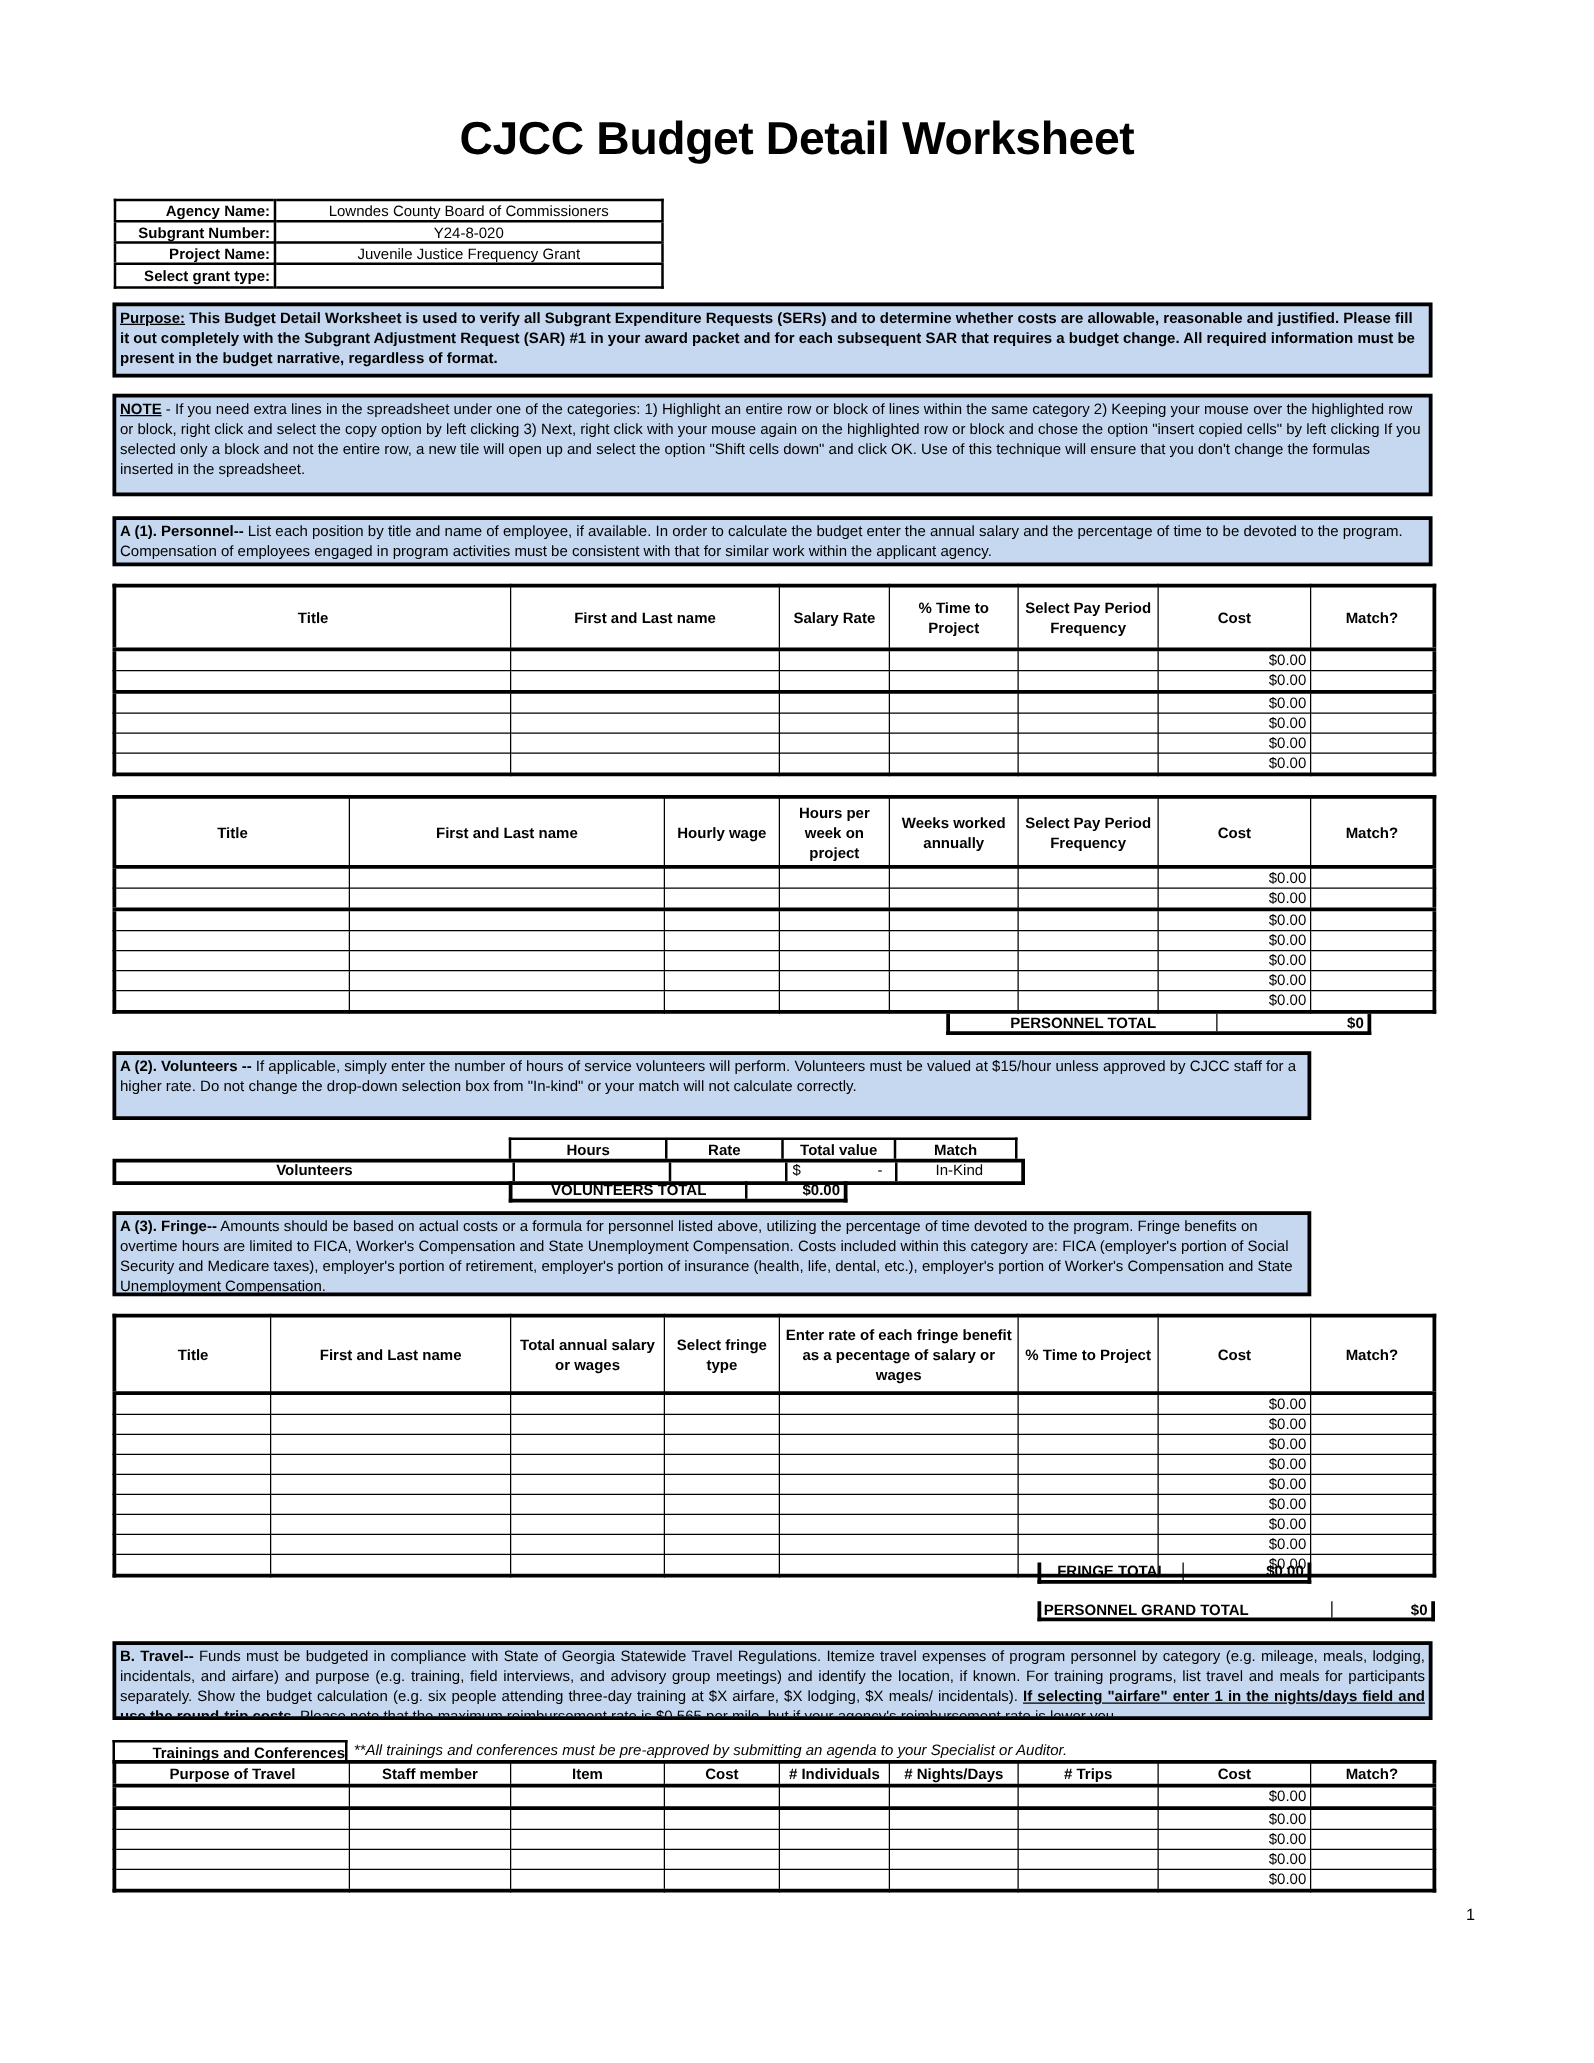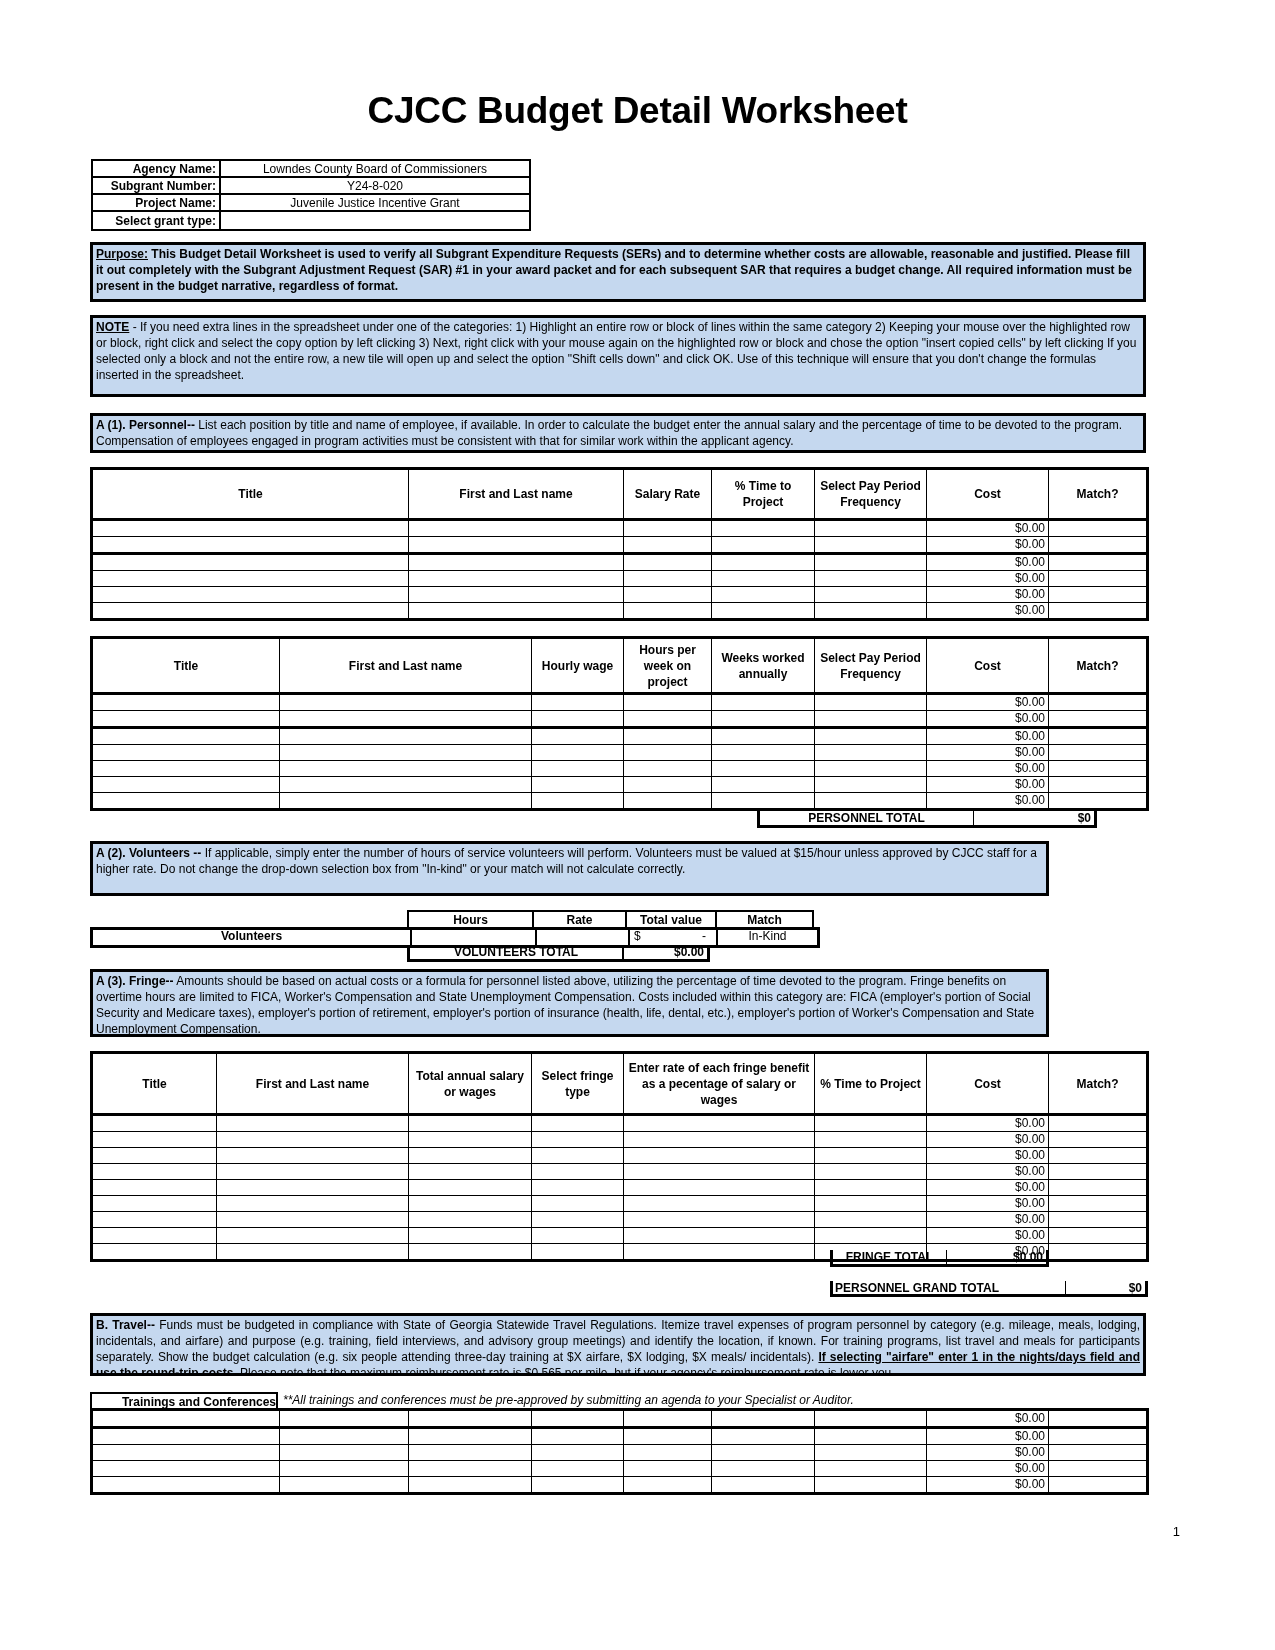--- a/index.html
+++ b/index.html
@@ -38,21 +38,21 @@
       <tr>
         <td class="lbl">Agency Name:</td>
         <td class="val">Lowndes County Board of Commissioners</td>
       </tr>
   <tr>
         <td class="lbl">Subgrant Number:</td>
         <td class="val">Y24-8-020</td>
       </tr>
   <tr>
         <td class="lbl">Project Name:</td>
-        <td class="val">Juvenile Justice Incentive Grant</td>
+        <td class="val">Juvenile Justice Frequency Grant</td>
       </tr>
   <tr>
         <td class="lbl">Select grant type:</td>
         <td class="val"></td>
       </tr>
 </tbody>
   </table>
 
 <div class="abs note" style="left:90px;top:242px;width:1056px;height:60px;font-weight:bold;">
   <b class="u">Purpose:</b><span> This Budget Detail Worksheet is used to verify all Subgrant Expenditure Requests (SERs) and to determine whether costs are allowable, reasonable and justified. Please fill it out completely with the Subgrant Adjustment Request (SAR) #1 in your award packet and for each subsequent SAR that requires a budget change. All required information must be present in the budget narrative, regardless of format.</span>
@@ -256,21 +256,21 @@
 <div class="abs" style="left:90px;top:927px;width:724px;height:15px;border:3px solid #000;display:flex;font-size:12px;line-height:12px;box-sizing:content-box;">
   <div style="width:317px;text-align:center;font-weight:bold;">Volunteers</div>
   <div style="width:123px;border-left:2px solid #000;"></div>
   <div style="width:91px;border-left:2px solid #000;"></div>
   <div style="width:88px;border-left:2px solid #000;display:flex;justify-content:space-between;padding:0 10px 0 4px;box-sizing:border-box;">
     <span>$</span>
       <span>-</span>
   </div>
   <div style="flex:1;border-left:2px solid #000;text-align:center;">In-Kind</div>
 </div>
-<div class="tot" style="left:407px;top:945px;width:303px;display:flex;border-top:none;gap:44px;">
+<div class="tot" style="left:407px;top:945px;width:271px;display:flex;border-top:none;gap:44px;">
   <div style="width:212px;text-align:center;border-right:2px solid #000;">VOLUNTEERS TOTAL</div>
   <div style="flex:1;text-align:right;padding-right:3px;">$0.00</div>
 </div>
 
 <div class="abs note" style="left:90px;top:969px;width:959px;height:68px;">
   <b>A (3). Fringe--</b><span> Amounts should be based on actual costs or a formula for personnel listed above, utilizing the percentage of time devoted to the program.  Fringe benefits on overtime hours are limited to FICA, Worker's Compensation and State Unemployment Compensation.  Costs included within this category are:  FICA (employer's portion of Social Security and Medicare taxes), employer's portion of retirement, employer's portion of insurance (health, life, dental, etc.), employer's portion of Worker's Compensation and State Unemployment Compensation.</span>
 </div>
 
 <table class="grid outer" style="left:90px;top:1051px;width:1056px;">
   <colgroup>
@@ -410,20 +410,31 @@
       <col style="width:129px">
       <col style="width:123px">
       <col style="width:92px">
       <col style="width:88px">
       <col style="width:103px">
       <col style="width:112px">
       <col style="width:122px">
       <col style="width:99px">
     </colgroup>
   <tbody>
+      <tr class="thickbot">
+    <th>Purpose of Travel</th>
+    <th>Staff member</th>
+    <th>Item</th>
+    <th>Cost</th>
+    <th># Individuals</th>
+    <th># Nights/Days</th>
+    <th># Trips</th>
+    <th>Cost</th>
+    <th>Match?</th>
+  </tr>
   <tr class="thickbot">
         <td></td>
         <td></td>
         <td></td>
         <td></td>
         <td></td>
         <td></td>
         <td></td>
         <td class="cost">$0.00</td>
         <td></td>

